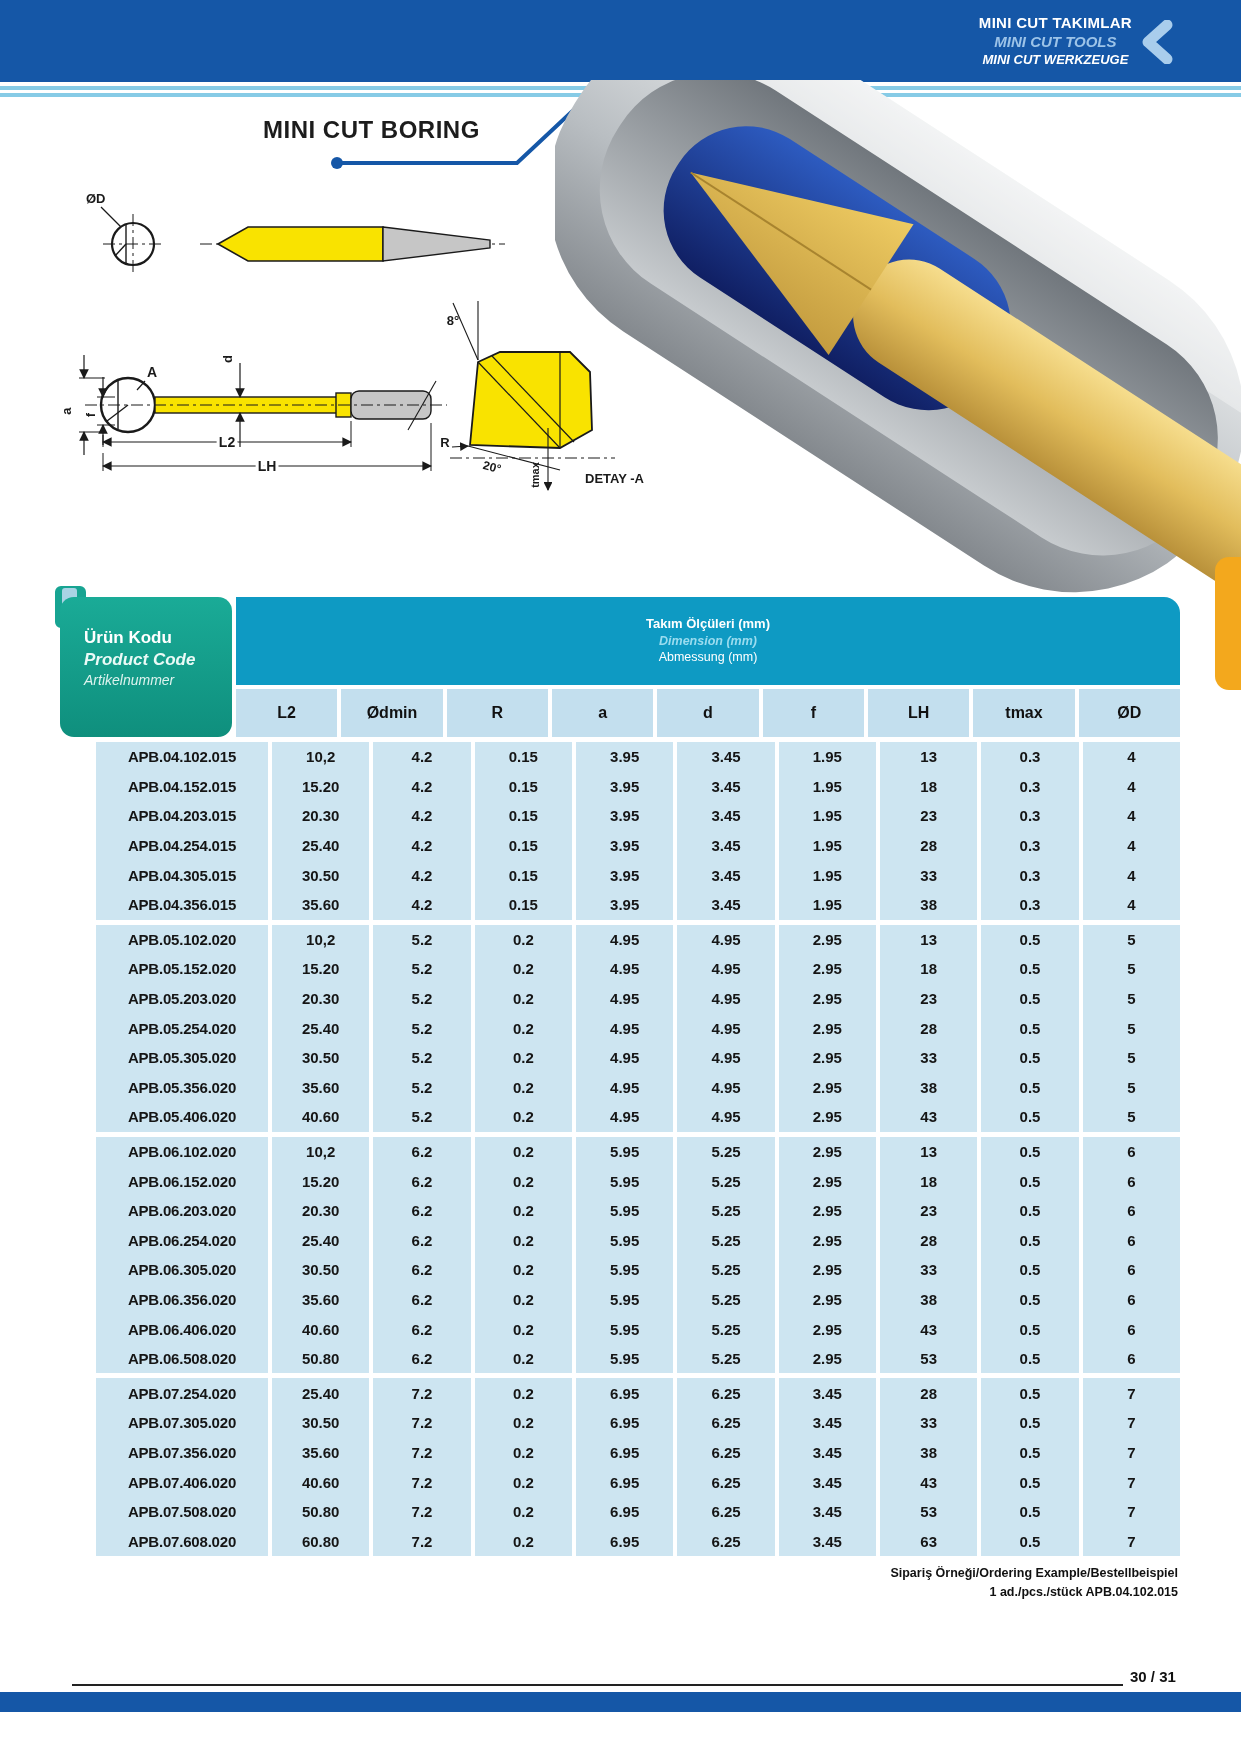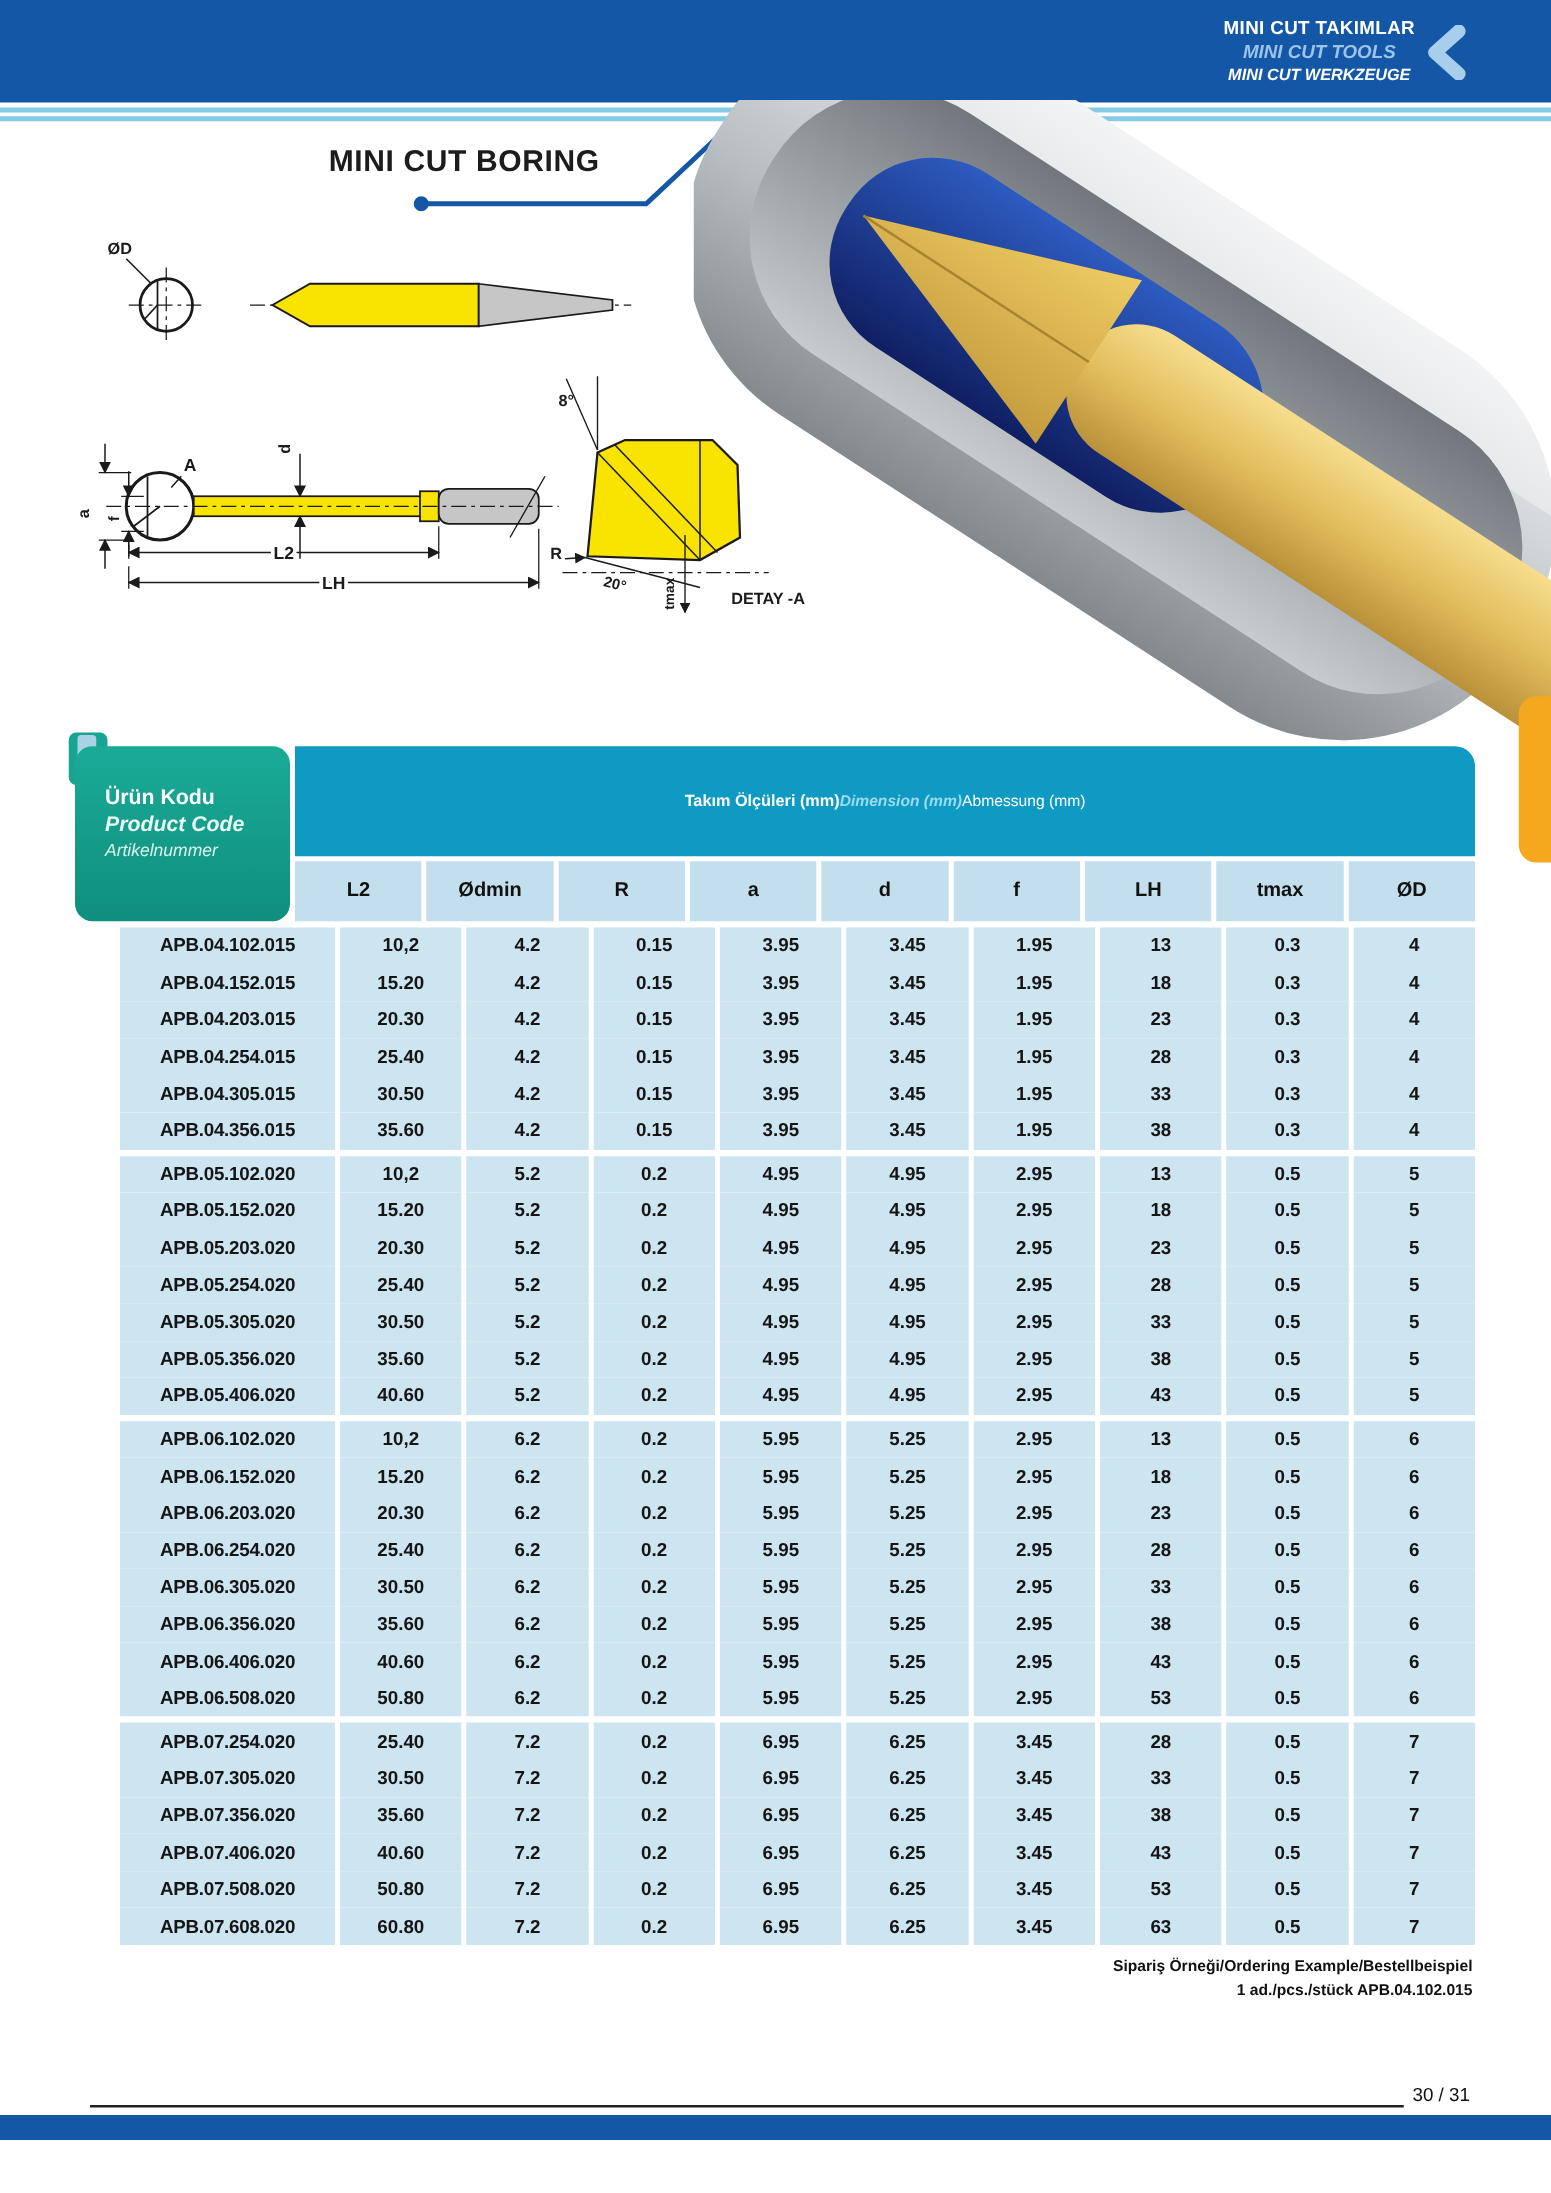--- a/index.html
+++ b/index.html
@@ -29,36 +29,36 @@
   
   .bookmark{position:absolute;left:53px;top:584px;width:31px;height:42px;background:var(--code-box-teal);border-radius:8px;border:2px solid #fff;}
   .bookmark .inner{position:absolute;left:7px;top:2px;width:15px;height:20px;background:#a9d3e4;border-radius:3px;}
 
   .tablewrap{position:absolute;left:60px;top:597px;width:1120px;}
   .thead{display:grid;grid-template-columns:172px 1fr;column-gap:4px;}
   .codebox{grid-row:1 / span 2;height:140px;background:linear-gradient(180deg,#1aab97,#0f8f7d);border-radius:14px;color:#fff;padding:30px 0 0 24px;box-sizing:border-box;line-height:1.3;}
   .codebox .t1{font-size:17px;font-weight:bold;}
   .codebox .t2{font-size:17px;font-weight:bold;font-style:italic;color:#eafaf6;}
   .codebox .t3{font-size:14px;font-style:italic;color:#ddf3ee;}
-  .dimband{height:88px;background:var(--band-teal);border-radius:0 16px 0 0;display:flex;flex-direction:row;align-items:center;justify-content:center;color:#fff;line-height:1.3;}
+  .dimband{height:88px;background:var(--band-teal);border-radius:0 16px 0 0;display:flex;flex-direction:column;align-items:center;justify-content:center;color:#fff;line-height:1.3;}
   .dimband .b1{font-size:13px;font-weight:bold;}
   .dimband .b2{font-size:12.5px;font-weight:bold;font-style:italic;color:var(--band-sub);}
   .dimband .b3{font-size:12.5px;}
   .colheads{margin-top:4px;height:48px;display:grid;grid-template-columns:repeat(9,1fr);column-gap:4px;}
   .col-h{background:var(--header-cell-blue);display:flex;align-items:center;justify-content:center;font-size:16px;font-weight:bold;color:#111;}
   .tgroup{display:grid;grid-template-columns:172px repeat(9,1fr);column-gap:4px;grid-auto-rows:29.6px;margin-top:5px;padding-left:36px;}
   .cell{background:var(--cell-blue);display:flex;align-items:center;justify-content:center;font-size:15px;font-weight:700;color:#151515;}
   .cell.code{font-weight:800;font-size:15px;letter-spacing:-0.2px;}
 
   
   .ordering{position:absolute;right:63px;top:1564px;text-align:right;color:#111;line-height:1.55;}
   .ordering .o1{font-size:12.5px;font-weight:bold;}
   .ordering .o2{font-size:12.5px;font-weight:bold;}
   .foot-rule{position:absolute;left:72px;top:1684px;width:1051px;height:2px;background:#222;}
-  .pagenum{position:absolute;left:1130px;top:1668px;font-size:15px;font-weight:normal;color:#111;}
+  .pagenum{position:absolute;left:1130px;top:1668px;font-size:15px;font-weight:bold;color:#111;}
   .bottom-bar{position:absolute;left:0;top:1692px;width:100%;height:20px;background:var(--header-blue);}
 
   svg text{font-family:"Liberation Sans", sans-serif;}
 </style>
 </head>
 <body>
 
 <div id="page">
 
   <div class="top-band"></div>

